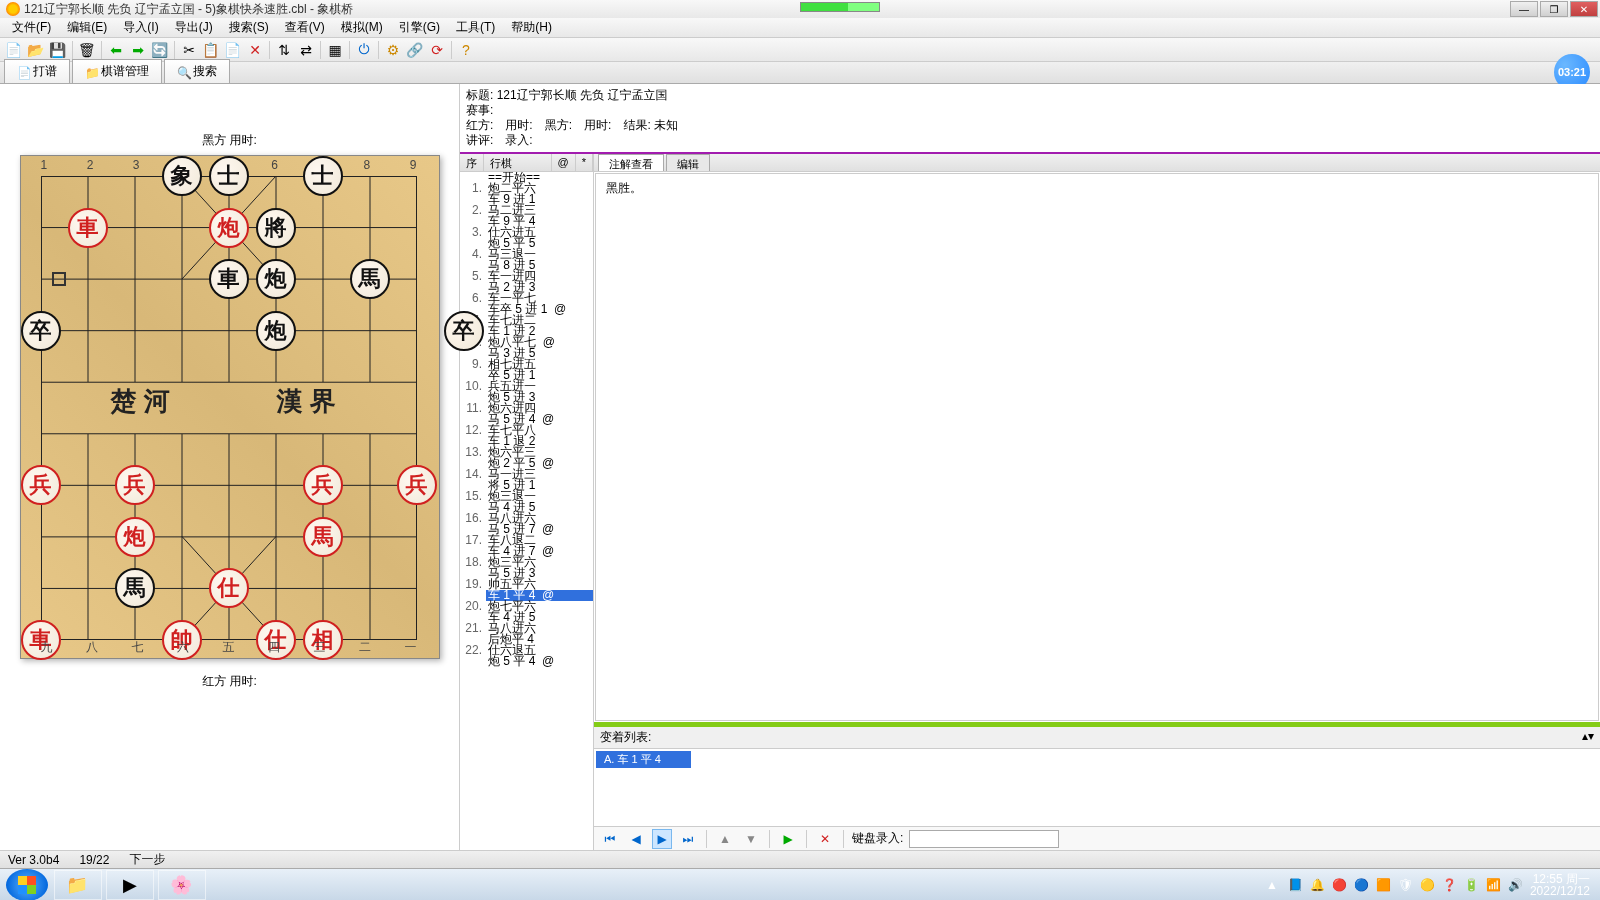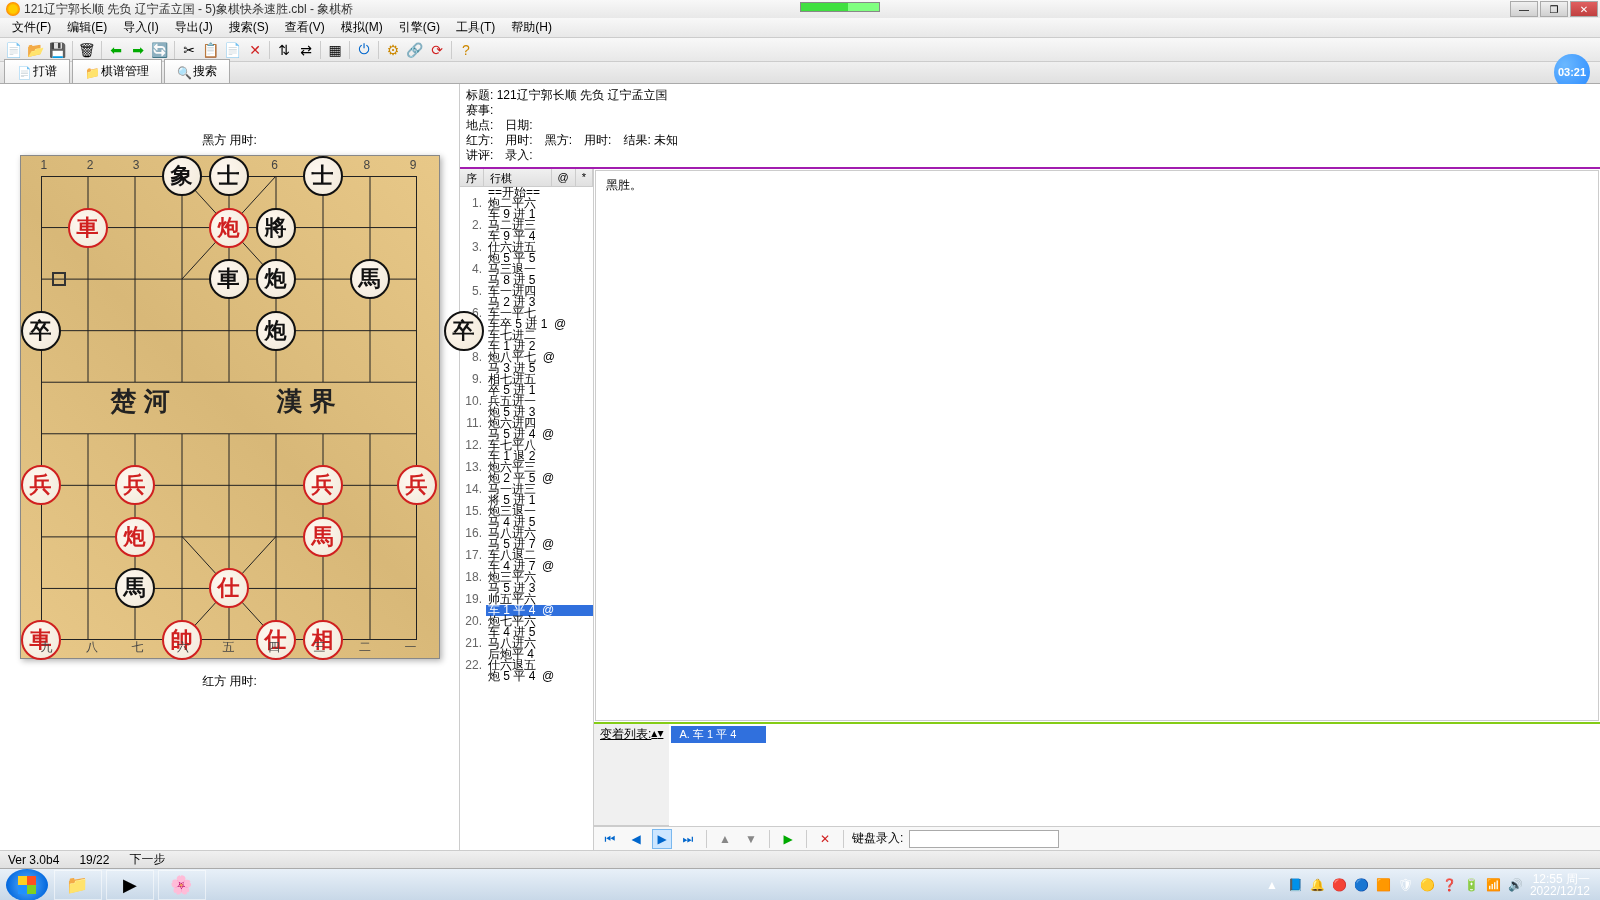--- a/index.html
+++ b/index.html
@@ -51,21 +51,21 @@
 .move-row { display: flex; font-size: 11px; line-height: 11px; font-family: SimSun, monospace; }
 .move-num { width: 26px; text-align: right; padding-right: 4px; color: #666; }
 .move-text { flex: 1; padding-left: 2px; white-space: pre; }
 .move-row.selected .move-text { background: #3070dd; color: white; }
 
 .right-sub { flex: 1; display: flex; flex-direction: column; }
 .comment-tabs { height: 18px; background: linear-gradient(to bottom, #f0f0f0, #e0e0e0); display: flex; border-bottom: 1px solid #ccc; padding-left: 4px; }
 .comment-tab { padding: 2px 10px; border: 1px solid #aaa; border-bottom: none; background: #fff; margin-right: 2px; cursor: pointer; font-size: 11px; }
 .comment-tab.inactive { background: #e8e8e8; }
 .comment-area { flex: 1; padding: 6px 10px; background: #fff; border: 1px solid #ccc; margin: 1px; overflow: auto; }
-.variation-panel { height: 104px; display: flex; flex-direction: row; border-top: 2px solid #84cc16; text-decoration: underline; }
+.variation-panel { height: 104px; display: flex; flex-direction: column; border-top: 5px solid #84cc16; }
 .variation-header { padding: 2px 6px; background: #f0f0f0; border-bottom: 1px solid #ccc; display: flex; font-size: 11px; }
 .variation-header .sp { flex: 1; }
 .variation-list { flex: 1; background: #fff; padding: 2px; }
 .variation-item { display: inline-block; background: #3070dd; color: white; padding: 1px 30px 1px 8px; font-size: 11px; }
 
 .controls-bar { height: 24px; display: flex; align-items: center; padding-left: 6px; gap: 6px; border-top: 1px solid #ccc; background: #f8f8f8; }
 .ctrl-btn { width: 20px; height: 20px; display: flex; align-items: center; justify-content: center; cursor: pointer; font-size: 12px; color: #0066cc; }
 .ctrl-btn.active { background: #cde6ff; border: 1px solid #7ab8ee; }
 .ctrl-input { width: 150px; height: 18px; border: 1px solid #aaa; padding: 0 4px; }
 
@@ -235,24 +235,20 @@
 
   <div class="right-panel">
     <div class="info-section">
       <div class="info-line">
           <span><span>标题:</span> <span>121辽宁郭长顺 先负 辽宁孟立国</span></span>
         </div>
       <div class="info-line">
           <span>赛事:</span>
         </div>
       <div class="info-line">
-          <span>地点:</span>
-          <span>日期:</span>
-        </div>
-      <div class="info-line">
           <span>红方:</span>
           <span>用时:</span>
           <span>黑方:</span>
           <span>用时:</span>
           <span><span>结果:</span> <span>未知</span></span>
         </div>
       <div class="info-line">
           <span>讲评:</span>
           <span>录入:</span>
         </div>
@@ -444,20 +440,24 @@
               <span class="move-text">仕六退五</span>
             </div>
             <div class="move-row">
               <span class="move-num"></span>
               <span class="move-text">炮 5 平 4  @</span>
             </div>
           </div>
       </div>
 
       <div class="right-sub">
+        <div class="comment-tabs">
+          <div class="comment-tab">注解查看</div>
+          <div class="comment-tab inactive">编辑</div>
+        </div>
         <div class="comment-area">
           <span>黑胜。</span>
         </div>
         <div class="variation-panel">
           <div class="variation-header">
             <span>变着列表:</span>
             <span class="sp"></span>
             <span>▴</span>
             <span>▾</span>
           </div>

